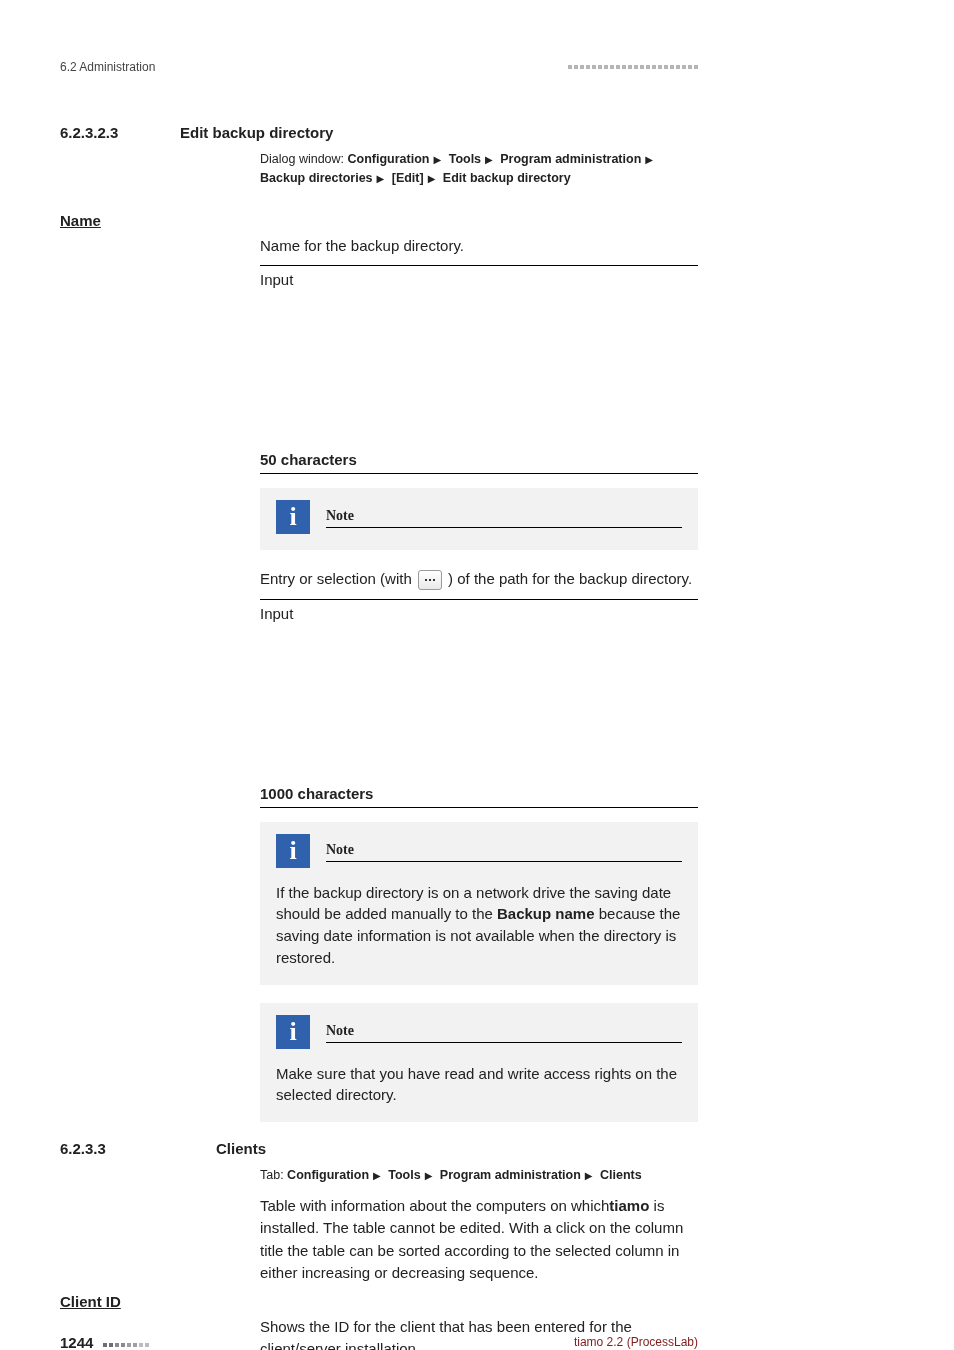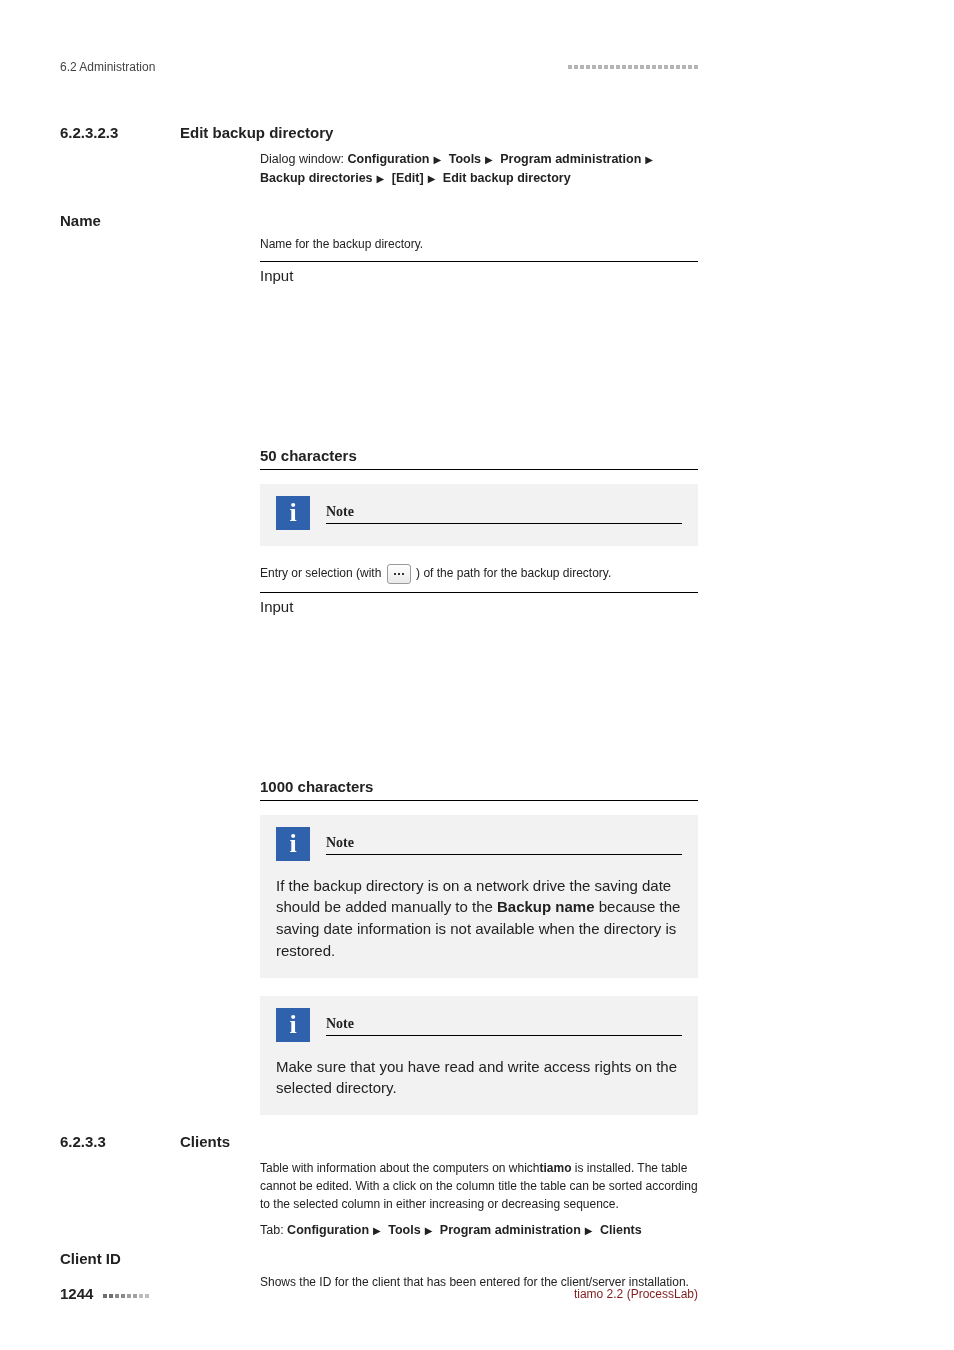--- a/index.html
+++ b/index.html
@@ -61,37 +61,38 @@
     font-weight: 700;
     font-size: 15px;
   }
   .h4-title {
     font-weight: 700;
     font-size: 15px;
   }
   .h5 {
     font-weight: 700;
     font-size: 15px;
+    text-decoration: underline;
   }
   .indent2 {
     margin-left: 200px;
   }
   .dialog-path {
     font-size: 12.5px;
     margin-top: 6px;
     margin-bottom: 24px;
     line-height: 1.5;
   }
   .tri {
     font-size: 10px;
     vertical-align: middle;
     padding: 0 4px;
   }
   .body-p {
-    font-size: 12px;
+    font-size: 15px;
     line-height: 1.5;
     margin: 6px 0 8px 0;
   }
   .input-table {
     width: 100%;
     border-top: 1px solid #000;
     border-bottom: 1px solid #000;
     display: flex;
     padding: 5px 0;
     font-size: 15px;
@@ -310,41 +311,41 @@
             <div class="note-title-wrap">
               <span class="note-title">Note</span>
             </div>
           </div>
         </div>
         <div class="note-body">Make sure that you have read and write access rights on the selected directory.</div>
       </div>
     </div>
   </div>
 
-  <div class="sec-row" style="margin-top:8px;">
+  <div class="sec-row" style="margin-top:8px;gap:36px;">
     <div class="leftcol numcol">
       <span class="h4-num">6.2.3.3</span>
     </div>
     <div class="rightblock">
       <span class="h4-title">Clients</span>
     </div>
-  </div>
-
-  <div class="indent2">
-    <p class="body-p">
-      <span>Table with information about the computers on which</span><b>tiamo</b><span> is installed. The table cannot be edited. With a click on the column title the table can be sorted according to the selected column in either increasing or decreasing sequence.</span>
-    </p>
   </div>
 
   <div class="indent2 dialog-path" style="margin-bottom:10px;">
     <span>Tab: </span>
     <b>Configuration</b><span class="tri">▶</span>
     <b>Tools</b><span class="tri">▶</span>
     <b>Program administration</b><span class="tri">▶</span>
     <b>Clients</b>
+  </div>
+
+  <div class="indent2">
+    <p class="body-p">
+      <span>Table with information about the computers on which</span><b>tiamo</b><span> is installed. The table cannot be edited. With a click on the column title the table can be sorted according to the selected column in either increasing or decreasing sequence.</span>
+    </p>
   </div>
 
   <div>
     <div class="h5">Client ID</div>
     <div class="indent2">
       <p class="body-p">Shows the ID for the client that has been entered for the client/server installation.</p>
     </div>
   </div>
 
   <div class="footer">

